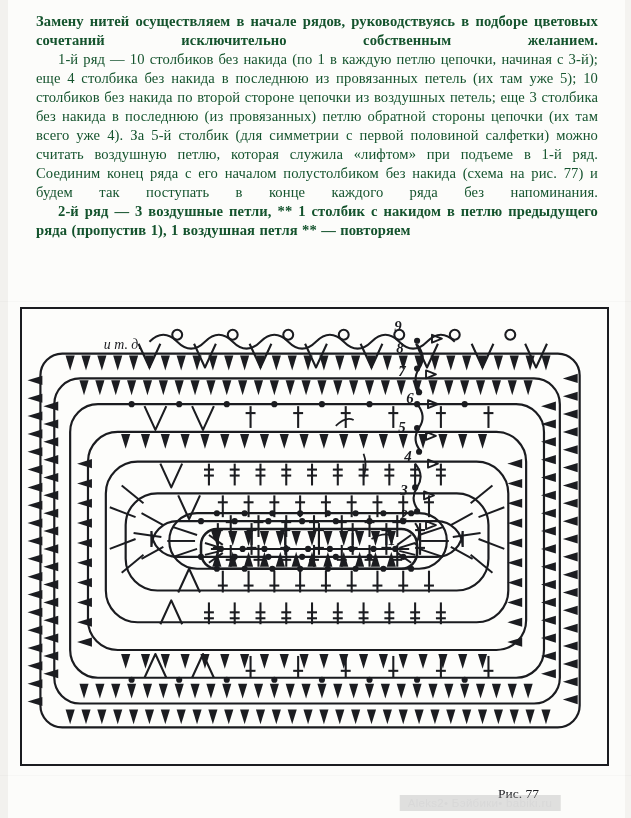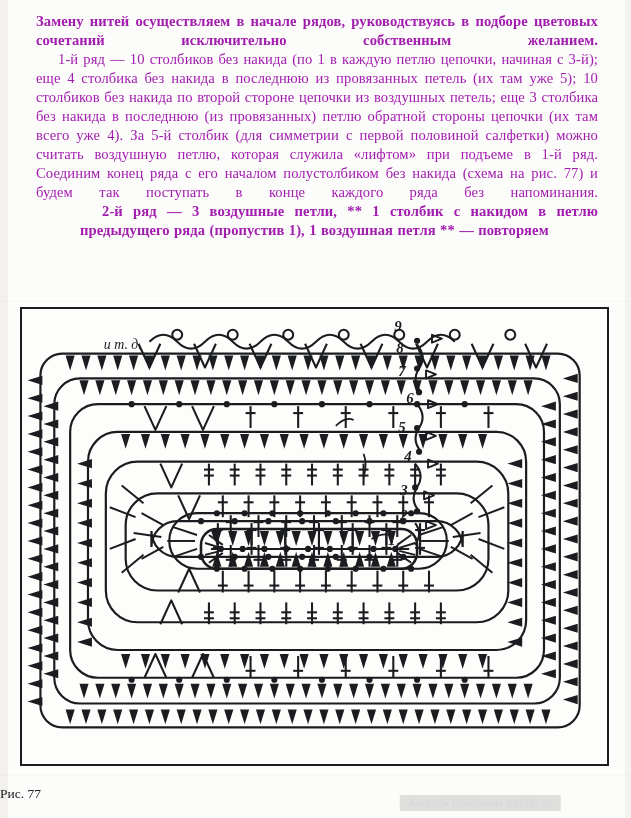--- a/index.html
+++ b/index.html
@@ -25,43 +25,43 @@
     left:36px;top:12px;width:562px;
   }
   p.para{
     margin:0;
     font-size:14.6px;
     line-height:19.0px;
     text-align:justify;
     text-align-last:justify;
     letter-spacing:.1px;
     word-spacing:.6px;
-    color:#a21caf;
+    color:#14532d;
   }
-  p.para.last{ text-align-last:left;margin-left:44px; }
+  p.para.last{ text-align-last:left; }
   p.bold{ font-weight:bold; }
   p.ind{ text-indent:22px; }
 
   
   #figure{
     position:absolute;
     left:20px;top:307px;
     width:589px;height:459px;
     border:2.2px solid #1b1c20;
     background:#fdfdfb;
     box-sizing:border-box;
     overflow:hidden;
   }
   #figsvg{display:block;width:100%;height:100%;}
 
   
   #caption{
     position:absolute;
     left:0;top:786px;width:539px;
-    text-align:left;
+    text-align:right;
     font-size:13.5px;
     color:#1a1b1f;
   }
   
   #watermark{
     position:absolute;
     left:480px;top:795px;
     transform:translateX(-50%);
     font-family:"Liberation Sans", sans-serif;
     font-size:11.5px;

